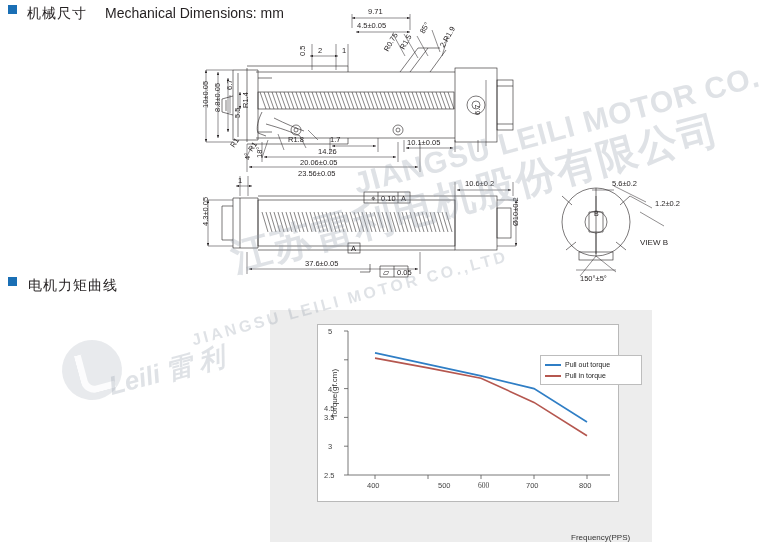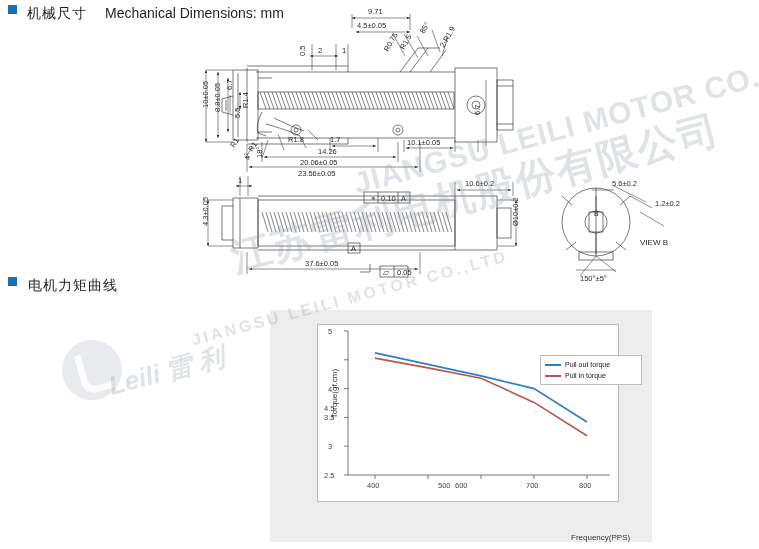--- a/index.html
+++ b/index.html
@@ -412,21 +412,21 @@
     <div class="lbl tick-lbl" style="left:10px; top:2px;">5</div>
     <div class="lbl tick-lbl" style="left:6px;  top:31px;margin-top:48px;">4.5</div>
     <div class="lbl tick-lbl" style="left:10px; top:60px;">4</div>
     <div class="lbl tick-lbl" style="left:6px;  top:88px;">3.5</div>
     <div class="lbl tick-lbl" style="left:10px; top:117px;">3</div>
     <div class="lbl tick-lbl" style="left:6px;  top:146px;">2.5</div>
 
     
     <div class="lbl tick-lbl" style="left:49px;  top:156px;">400</div>
     <div class="lbl tick-lbl" style="left:102px; top:156px;margin-left:18px;">500</div>
-    <div class="lbl tick-lbl" style="left:137px; top:156px;">600</div>
+    <div class="lbl tick-lbl" style="left:160px; top:156px;font-family:Liberation Serif, serif;">600</div>
     <div class="lbl tick-lbl" style="left:208px; top:156px;">700</div>
     <div class="lbl tick-lbl" style="left:261px; top:156px;">800</div>
 
     
     <div id="y-axis-title">Torque(gf.cm)</div>
     <div id="x-axis-title">Frequency(PPS)</div>
 
     
     <div class="legend-box">
       <div class="legend-row">

